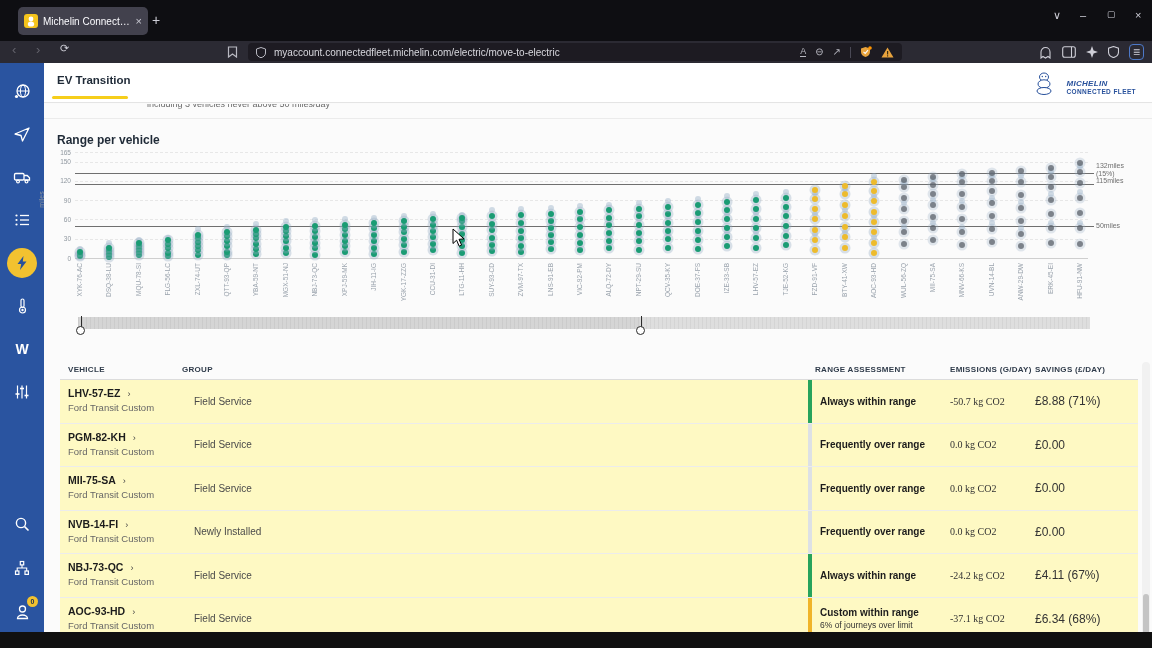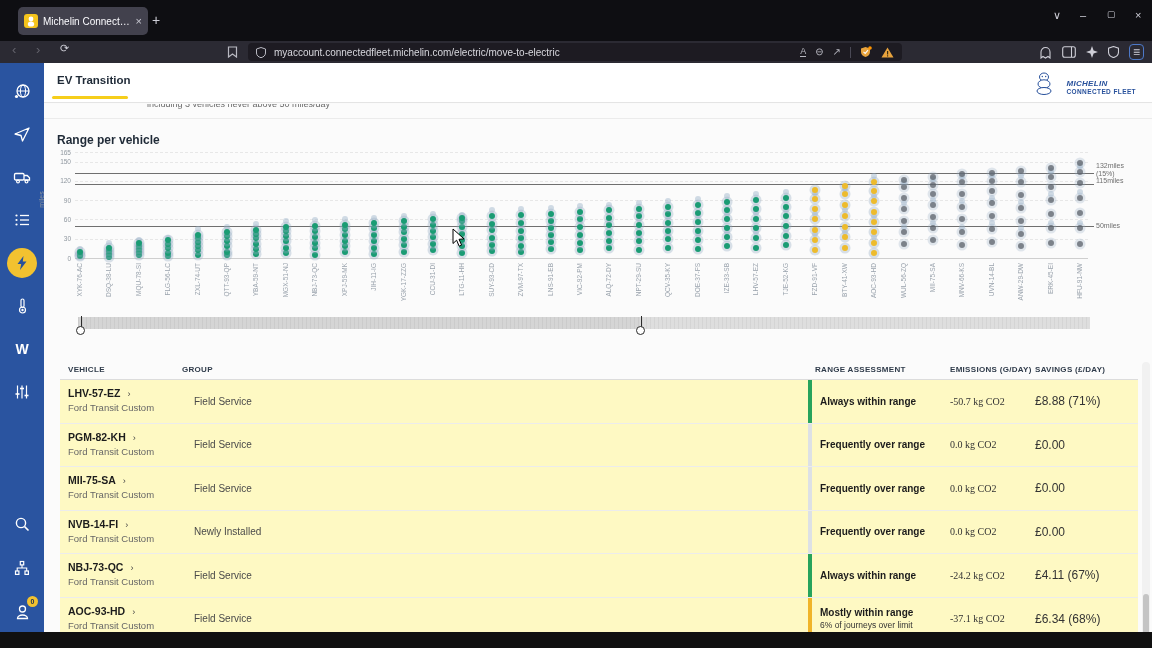--- a/index.html
+++ b/index.html
@@ -724,21 +724,21 @@
           <div class="c-save">£4.11 (67%)</div>
         </div>
         <div class="trow">
           <span class="rbar" style="background: rgb(240, 180, 41);"></span>
           <div class="c-vehicle">
             <div class="plate"><span>AOC-93-HD</span><span class="chev">›</span></div>
             <div class="model">Ford Transit Custom</div>
           </div>
           <div class="c-group">Field Service</div>
           <div class="c-assess">
-            <div class="a-main">Mostly within range</div>
+            <div class="a-main">Custom within range</div>
             <div class="a-sub">6% of journeys over limit</div>
           </div>
           <div class="c-emis">-37.1 kg CO2</div>
           <div class="c-save">£6.34 (68%)</div>
         </div>
       </div>
 
     <div class="vscroll">
         <div class="vthumb"></div>
       </div>

